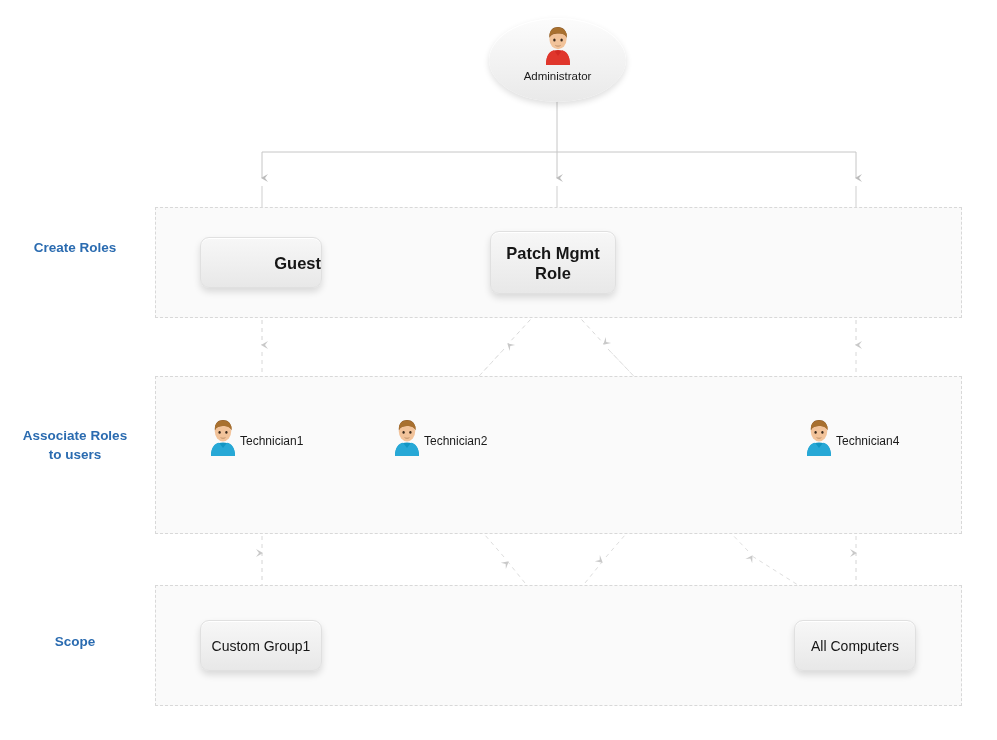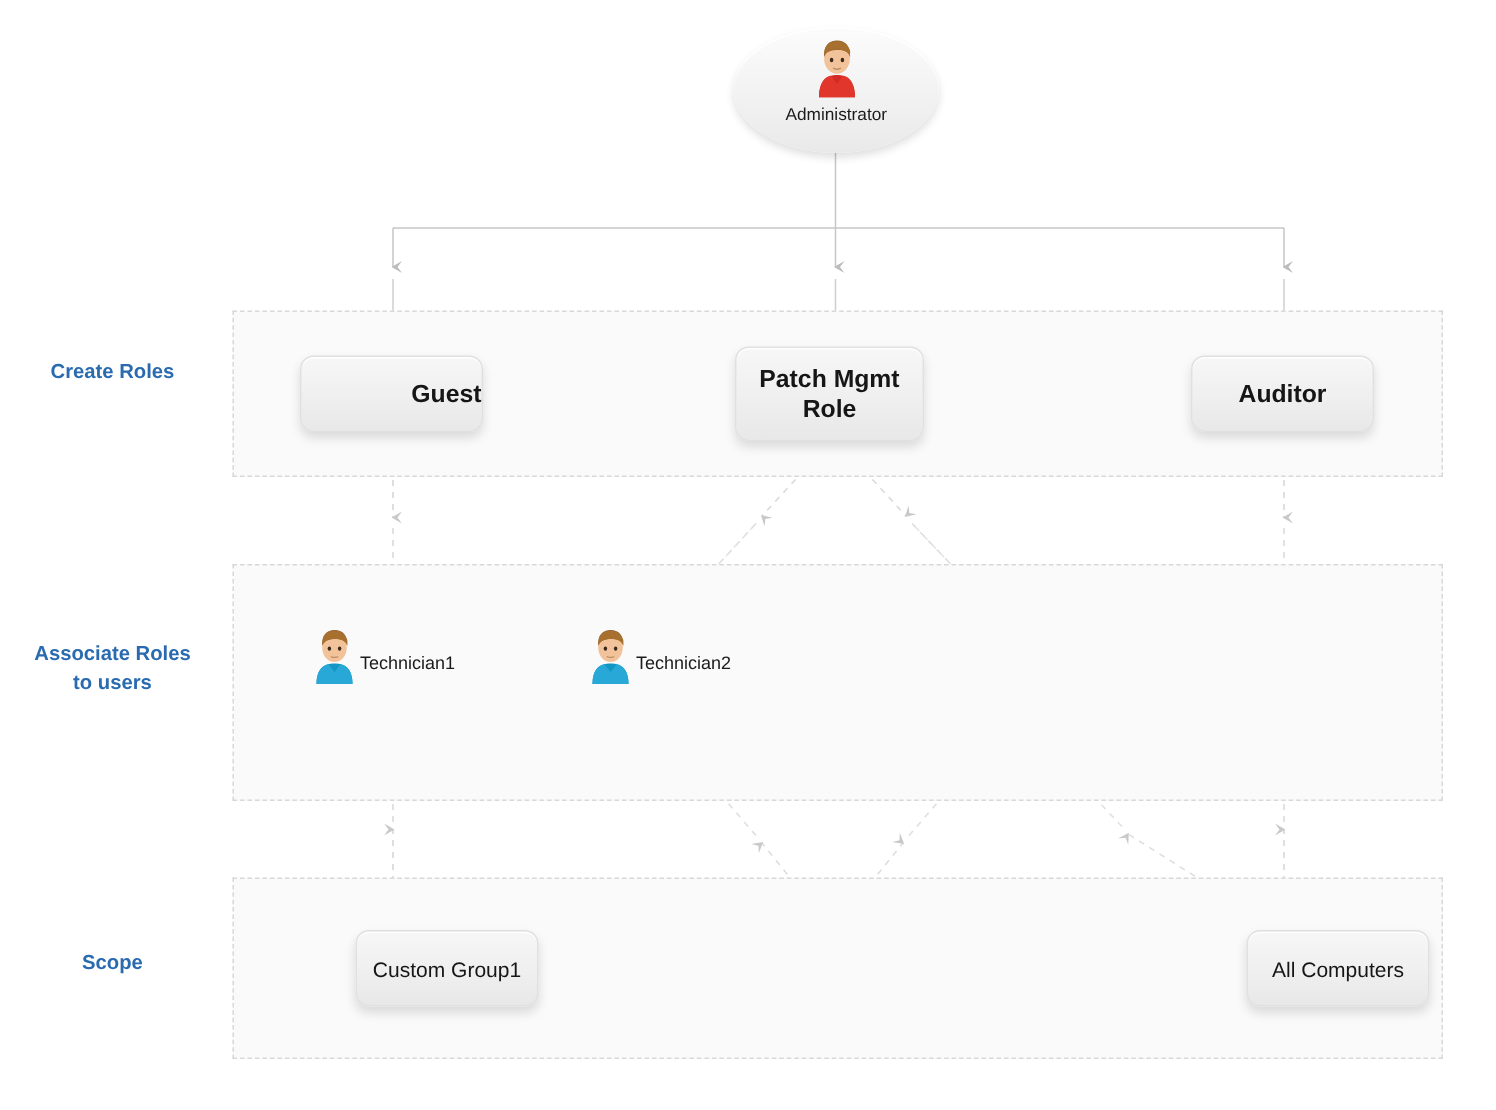--- a/index.html
+++ b/index.html
@@ -93,21 +93,20 @@
     color: #161616;
   }
   .box-role {
     font-size: 16.5px;
     font-weight: bold;
     line-height: 20px;
   }
   .box-scope {
     font-size: 14px;
     line-height: 18px;
-    margin-left: 37px;
   }
 
   
   #node-guest      { left: 200px; top: 237px; width: 122px; height: 51px; justify-content: flex-end; }
   #node-patch      { left: 490px; top: 231px; width: 126px; height: 63px; }
   #node-auditor    { left: 794px; top: 237px; width: 122px; height: 51px; }
 
   
   #node-customgrp  { left: 200px; top: 620px; width: 122px; height: 51px; }
   #node-remoteoff  { left: 494px; top: 620px; width: 122px; height: 51px; }
@@ -243,23 +242,20 @@
     <span>Guest</span>
   </div>
 
   <div class="box-node box-role" id="node-patch">
     <span>
       <span>Patch Mgmt</span><br>
       <span>Role</span>
     </span>
   </div>
 
-  <div class="box-node box-role" id="node-auditor">
-    <span>Auditor</span>
-  </div>
 
   <div class="user-node" id="node-tech1">
     <span class="avatar">
       <svg width="34" height="38" viewBox="0 0 34 38">
         <path d="M5 38 C5 28 10 24.4 17 24.4 C24 24.4 29 28 29 38 Z" fill="#1296c4"></path>
         <path d="M5 38 C5 29 9 25.4 13 24.8 L17 30 L21 24.8 C25 25.4 29 29 29 38 Z" fill="#27a8d6"></path>
         <ellipse cx="17" cy="13.6" rx="8.2" ry="9.8" fill="#f2c39a"></ellipse>
         <path d="M8.8 12.6 C8.4 5 12.2 2 17 2 C22.2 2 25.8 5.2 25.6 12.8 C24.8 9.2 22 8 17.6 8 C13.8 8 10.2 8.8 8.8 12.6 Z" fill="#8a5a2b"></path>
         <path d="M9 12.2 C10 9.2 13 8 17.2 8 C20.8 8 24.2 9 25.4 12.2 L25.6 8.8 C24 4.6 21.4 2.4 17 2.4 C12.6 2.4 9.8 4.8 9 8.8 Z" fill="#a8702f"></path>
         <ellipse cx="13.6" cy="14.4" rx="1.15" ry="1.45" fill="#3a2a1c"></ellipse>
@@ -280,20 +276,35 @@
         <path d="M9 12.2 C10 9.2 13 8 17.2 8 C20.8 8 24.2 9 25.4 12.2 L25.6 8.8 C24 4.6 21.4 2.4 17 2.4 C12.6 2.4 9.8 4.8 9 8.8 Z" fill="#a8702f"></path>
         <ellipse cx="13.6" cy="14.4" rx="1.15" ry="1.45" fill="#3a2a1c"></ellipse>
         <ellipse cx="20.4" cy="14.4" rx="1.15" ry="1.45" fill="#3a2a1c"></ellipse>
         <path d="M14.6 19.6 C15.7 20.5 18.3 20.5 19.4 19.6" stroke="#b98b63" stroke-width="0.9" fill="none"></path>
       </svg>
     </span>
     <span class="node-caption">Technician2</span>
   </div>
 
 
+  <div class="user-node" id="node-tech4">
+    <span class="avatar">
+      <svg width="34" height="38" viewBox="0 0 34 38">
+        <path d="M5 38 C5 28 10 24.4 17 24.4 C24 24.4 29 28 29 38 Z" fill="#1296c4"></path>
+        <path d="M5 38 C5 29 9 25.4 13 24.8 L17 30 L21 24.8 C25 25.4 29 29 29 38 Z" fill="#27a8d6"></path>
+        <ellipse cx="17" cy="13.6" rx="8.2" ry="9.8" fill="#f2c39a"></ellipse>
+        <path d="M8.8 12.6 C8.4 5 12.2 2 17 2 C22.2 2 25.8 5.2 25.6 12.8 C24.8 9.2 22 8 17.6 8 C13.8 8 10.2 8.8 8.8 12.6 Z" fill="#8a5a2b"></path>
+        <path d="M9 12.2 C10 9.2 13 8 17.2 8 C20.8 8 24.2 9 25.4 12.2 L25.6 8.8 C24 4.6 21.4 2.4 17 2.4 C12.6 2.4 9.8 4.8 9 8.8 Z" fill="#a8702f"></path>
+        <ellipse cx="13.6" cy="14.4" rx="1.15" ry="1.45" fill="#3a2a1c"></ellipse>
+        <ellipse cx="20.4" cy="14.4" rx="1.15" ry="1.45" fill="#3a2a1c"></ellipse>
+        <path d="M14.6 19.6 C15.7 20.5 18.3 20.5 19.4 19.6" stroke="#b98b63" stroke-width="0.9" fill="none"></path>
+      </svg>
+    </span>
+    <span class="node-caption">Technician4</span>
+  </div>
 
   <div class="box-node box-scope" id="node-customgrp">
     <span>Custom Group1</span>
   </div>
 
 
   <div class="box-node box-scope" id="node-allcomp">
     <span>All Computers</span>
   </div>
 

